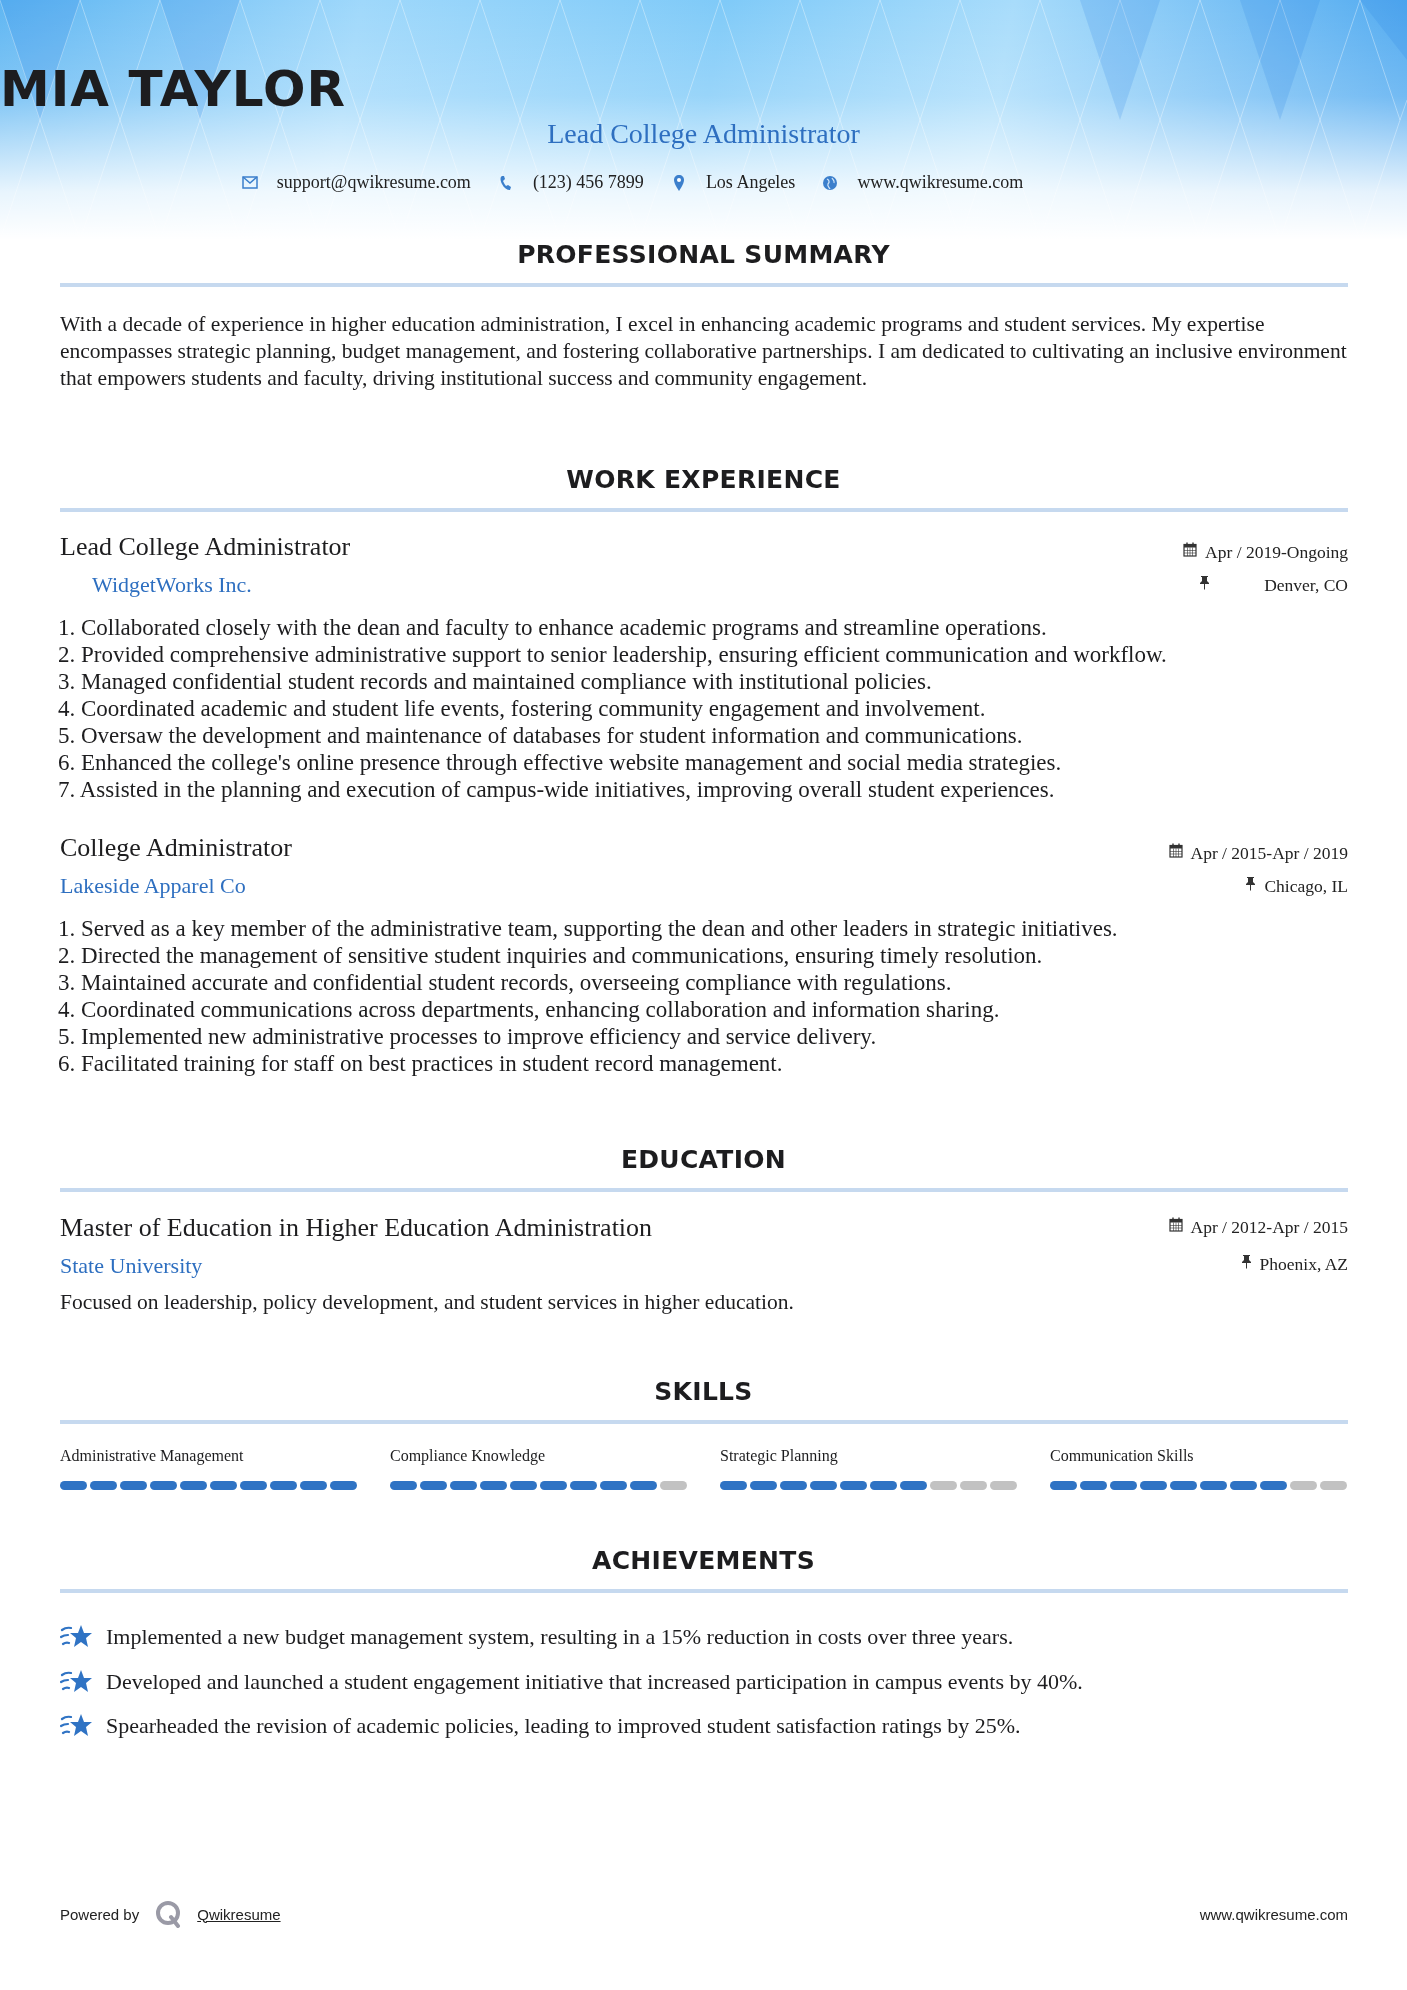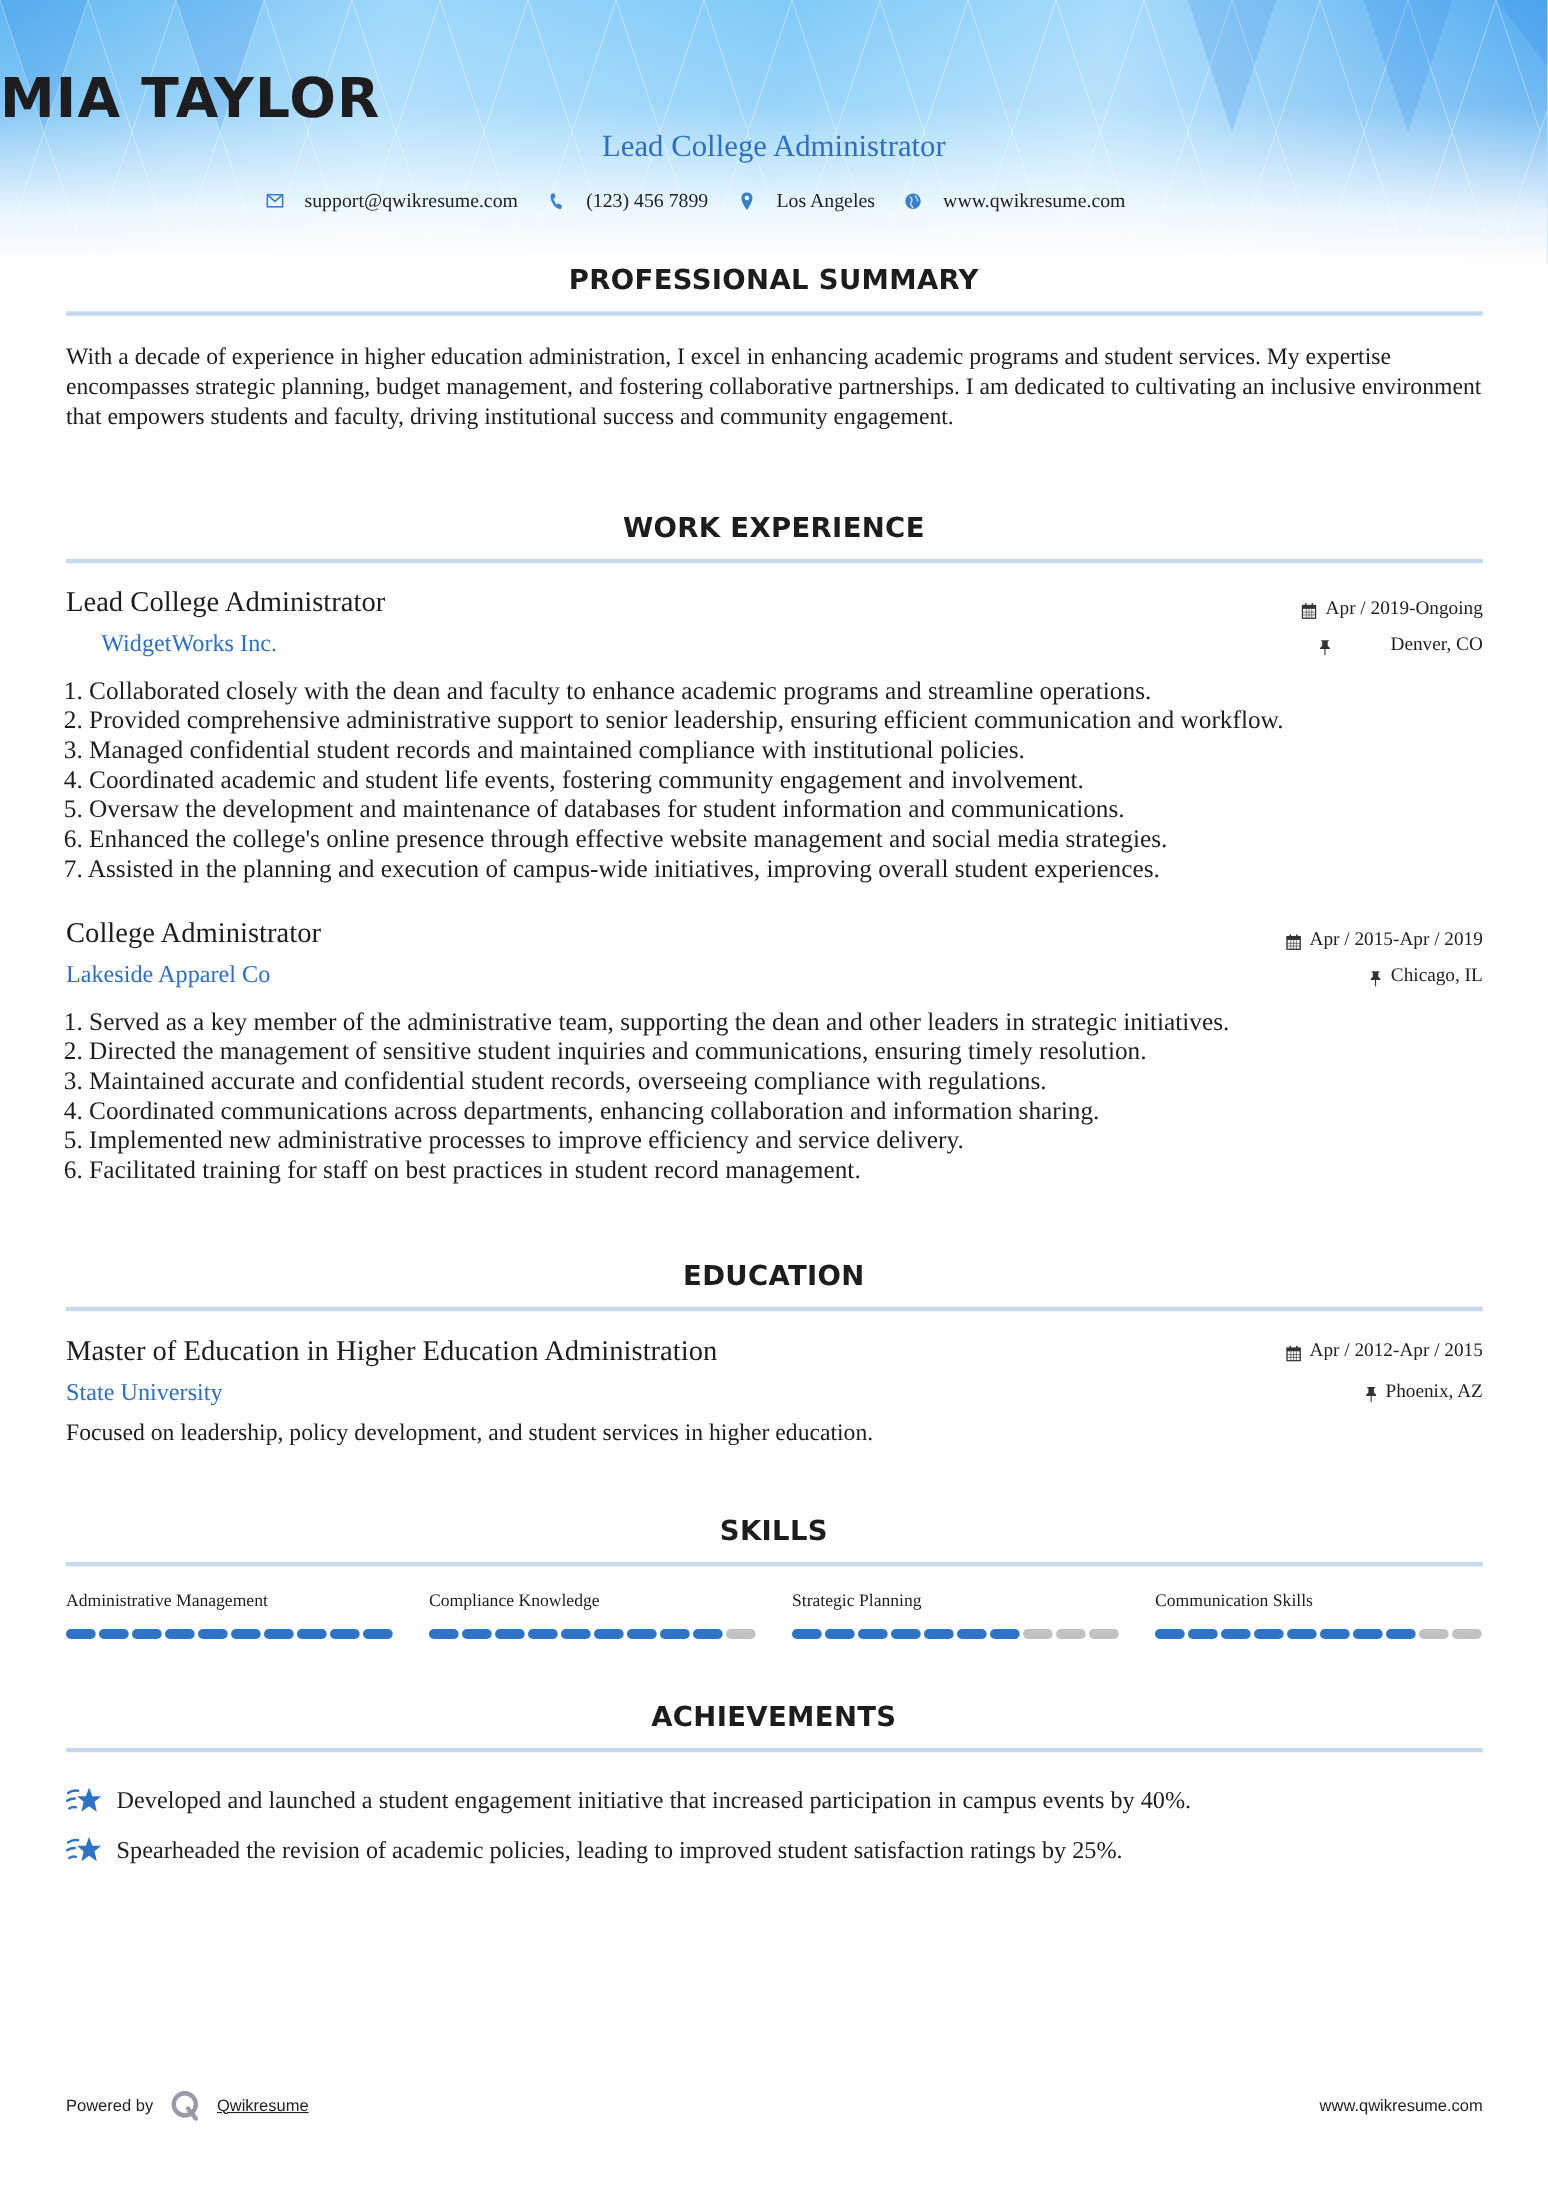--- a/index.html
+++ b/index.html
@@ -46,21 +46,21 @@
   }
   .entry-title {
     position: absolute; left: 60px;
     font-family: "Liberation Serif", serif; font-size: 26px; color: #1d1d1f;
   }
   .entry-sub {
     position: absolute; left: 60px;
     font-family: "Liberation Serif", serif; font-size: 22px; color: #2e6fc0;
   }
   .entry-meta {
-    position: absolute; right: 59px; display: flex; align-items: flex-end;
+    position: absolute; right: 59px; display: flex; align-items: flex-start;
     font-family: "Liberation Serif", serif; font-size: 17.5px; color: #222;
   }
   .entry-meta .ic { margin-right: 8px; display: inline-flex; }
   .bullets { position: absolute; left: 58px; width: 1300px; list-style: none; }
   .bullets li {
     font-family: "Liberation Serif", serif; font-size: 23px; line-height: 27px; color: #1d1d1f;
     white-space: nowrap;
   }
 
   .skills { position: absolute; left: 60px; top: 1447px; width: 1290px; display: flex; justify-content: space-between; }
@@ -306,20 +306,29 @@
 <div class="section-heading" style="top:1546px;">ACHIEVEMENTS</div>
 <div class="section-rule" style="top:1589px;"></div>
 <ul class="ach-list">
   <li class="ach-item">
     <span class="ic">
       <svg width="34" height="30" viewBox="0 0 34 30">
           <path d="M2,8 Q6,5 11,6 M1,15 Q4,13 8,13 M3,22 Q6,20 9,21" stroke="#2f73c4" stroke-width="2.2" fill="none" stroke-linecap="round"></path>
           <polygon points="21,3 24,11 32,11 26,16 28,25 21,20 14,25 16,16 10,11 18,11" fill="#2f73c4"></polygon>
         </svg>
     </span>
+    <span class="ach-text">Implemented a new budget management system, resulting in a 15% reduction in costs over three years.</span>
+  </li>
+  <li class="ach-item">
+    <span class="ic">
+      <svg width="34" height="30" viewBox="0 0 34 30">
+          <path d="M2,8 Q6,5 11,6 M1,15 Q4,13 8,13 M3,22 Q6,20 9,21" stroke="#2f73c4" stroke-width="2.2" fill="none" stroke-linecap="round"></path>
+          <polygon points="21,3 24,11 32,11 26,16 28,25 21,20 14,25 16,16 10,11 18,11" fill="#2f73c4"></polygon>
+        </svg>
+    </span>
     <span class="ach-text">Developed and launched a student engagement initiative that increased participation in campus events by 40%.</span>
   </li>
   <li class="ach-item">
     <span class="ic">
       <svg width="34" height="30" viewBox="0 0 34 30">
           <path d="M2,8 Q6,5 11,6 M1,15 Q4,13 8,13 M3,22 Q6,20 9,21" stroke="#2f73c4" stroke-width="2.2" fill="none" stroke-linecap="round"></path>
           <polygon points="21,3 24,11 32,11 26,16 28,25 21,20 14,25 16,16 10,11 18,11" fill="#2f73c4"></polygon>
         </svg>
     </span>
     <span class="ach-text">Spearheaded the revision of academic policies, leading to improved student satisfaction ratings by 25%.</span>

